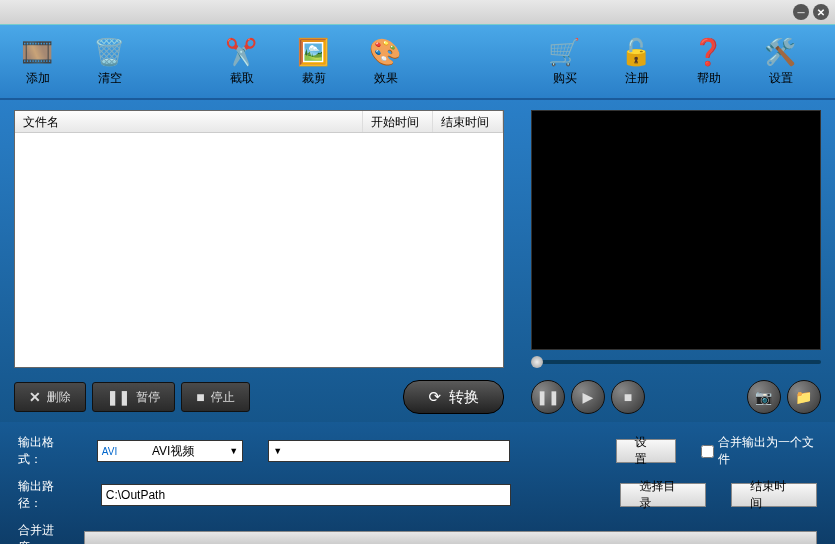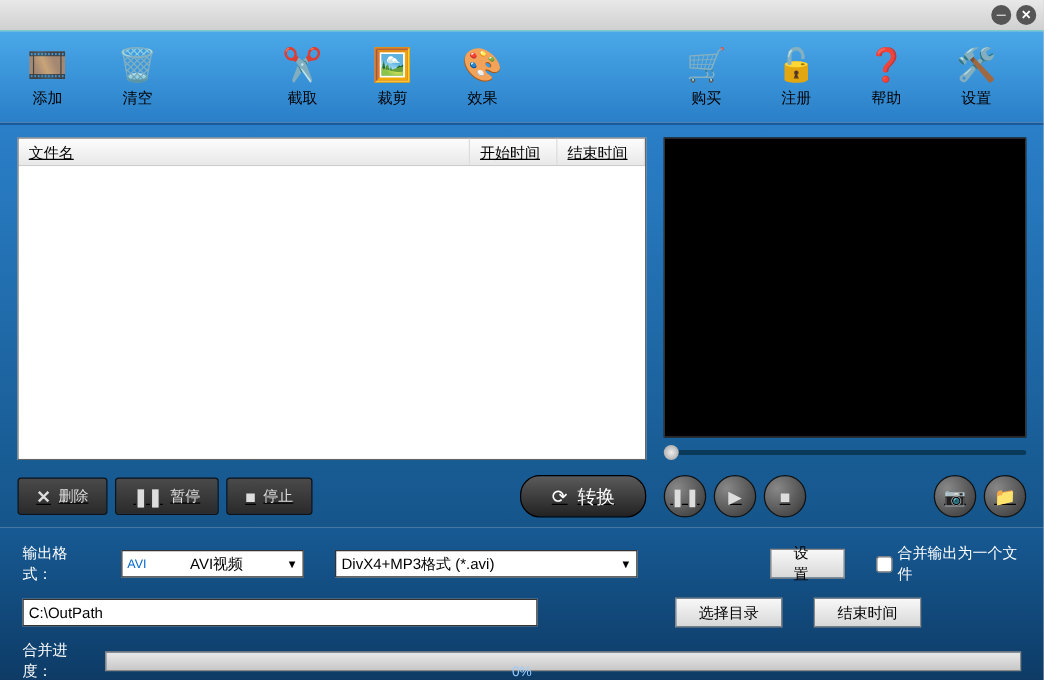--- a/index.html
+++ b/index.html
@@ -5,21 +5,21 @@
 * { box-sizing: border-box; margin: 0; padding: 0; font-family: "Microsoft YaHei", SimSun, sans-serif; }
 body { width: 835px; height: 544px; background: #d4d4d4; overflow: hidden; }
 .titlebar { height: 24px; background: linear-gradient(#e8e8e8,#d0d0d0); display: flex; align-items: center; padding: 0 6px; font-size: 13px; font-weight: bold; }
 .titlebar .spacer { flex: 1; }
 .titlebar .wbtn { width: 16px; height: 16px; border-radius: 50%; background: #555; color: #fff; display: flex; align-items: center; justify-content: center; font-size: 10px; margin-left: 4px; cursor: pointer; }
 .toolbar { height: 76px; background: linear-gradient(#4aa8e8,#2a7fc8); display: flex; align-items: center; padding: 0 10px; border-top: 1px solid #7cc; border-bottom: 2px solid #1a5a9a; }
 .tbtn { width: 56px; display: flex; flex-direction: column; align-items: center; margin-right: 16px; cursor: pointer; }
 .tbtn .ic { width: 36px; height: 32px; display: flex; align-items: center; justify-content: center; font-size: 26px; }
 .tbtn .lbl { font-size: 12px; margin-top: 2px; color: #000; }
 .tspacer { flex: 1; }
-.main { height: 322px; background: linear-gradient(#2a7fc8,#15558a); display: flex; padding: 10px 14px 8px 14px; gap: 14px; text-decoration: underline; }
+.main { height: 322px; background: linear-gradient(#2a7fc8,#15558a); display: flex; padding: 10px 14px 8px 14px; gap: 27px; }
 .left { flex: 1; display: flex; flex-direction: column; }
 .filelist { flex: 1; background: #fff; border: 1px solid #666; display: flex; flex-direction: column; }
 .fheader { height: 22px; display: flex; background: linear-gradient(#fdfdfd,#e8e8e8); border-bottom: 1px solid #ccc; font-size: 12px; }
 .fheader .col { padding: 3px 8px; border-right: 1px solid #ddd; }
 .fbody { flex: 1; background: #fff; }
 .left-btns { display: flex; gap: 6px; margin-top: 12px; align-items: center; }
 .abtn { height: 30px; background: linear-gradient(#4a4a4a,#2a2a2a); color: #ddd; border: 1px solid #111; border-radius: 3px; display: flex; align-items: center; padding: 0 14px; font-size: 12px; cursor: pointer; gap: 6px; }
 .abtn .sym { font-size: 14px; font-weight: bold; }
 .convert { margin-left: auto; height: 34px; padding: 0 24px; background: linear-gradient(#5a5a5a,#222); border: 1px solid #000; border-radius: 16px; color: #fff; display: flex; align-items: center; font-size: 15px; cursor: pointer; gap: 8px; }
 .right { width: 290px; display: flex; flex-direction: column; }
@@ -141,33 +141,33 @@
 
 <div class="bottom">
   <div class="row">
     <div class="lbl">输出格式：</div>
     <div class="sel" style="width:157px">
       <span style="color:#06c;font-size:10px">AVI</span>
       <span>AVI视频</span>
       <span class="arr">▼</span>
     </div>
     <div class="sel" style="width:260px">
-      <span>DivX4+MP3格式 (*.avi)</span>
       <span class="arr">▼</span>
     </div>
     <div style="width:60px"></div>
     <div class="gbtn">
         <span>设置</span>
       </div>
     <label class="chk">
       <input type="checkbox" style="">
       <span>合并输出为一个文件</span>
     </label>
   </div>
   <div class="row">
+    <div class="lbl">输出路径：</div>
     <input class="inp" style="width: 412px;" value="C:\OutPath">
     <div style="width:60px"></div>
     <div class="gbtn">
         <span>选择目录</span>
       </div>
     <div class="gbtn">
         <span>结束时间</span>
       </div>
   </div>
   <div class="progress-row">

